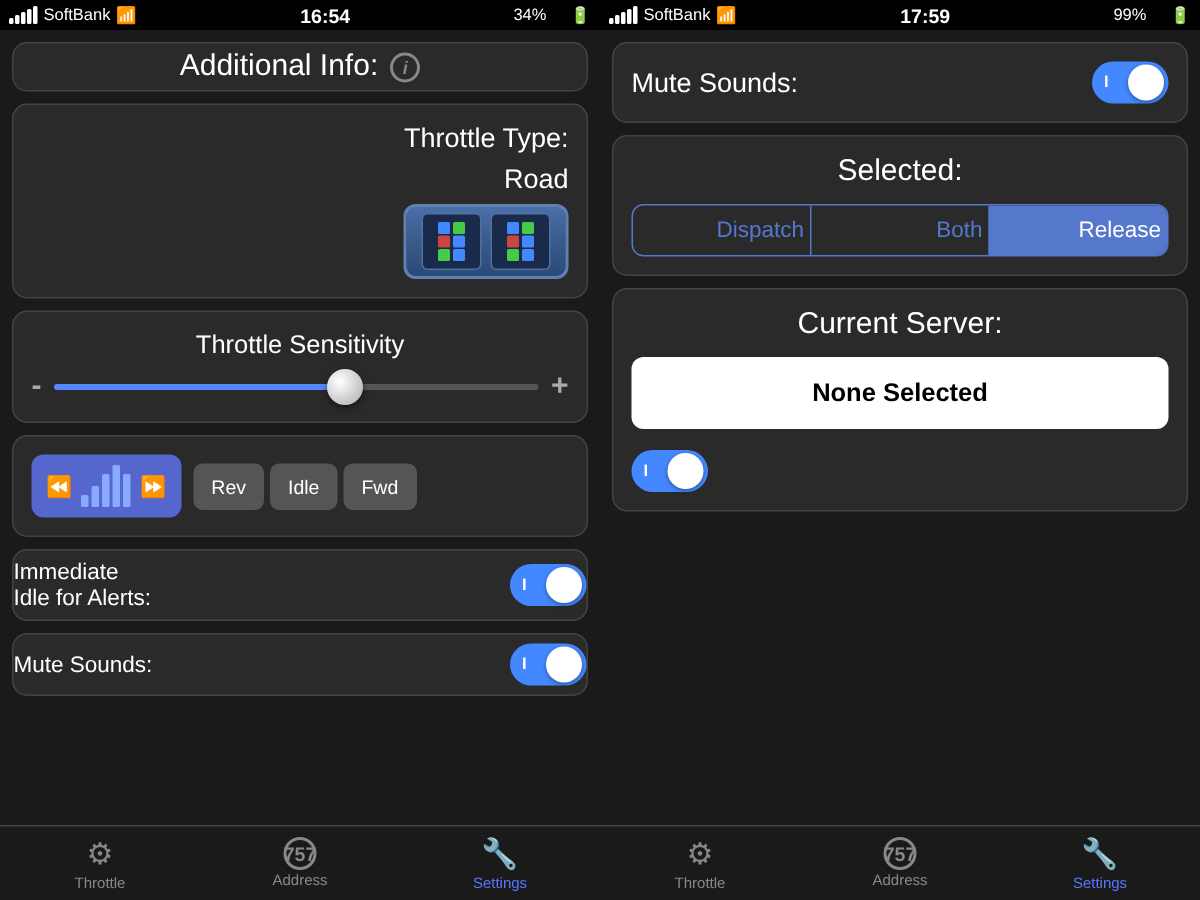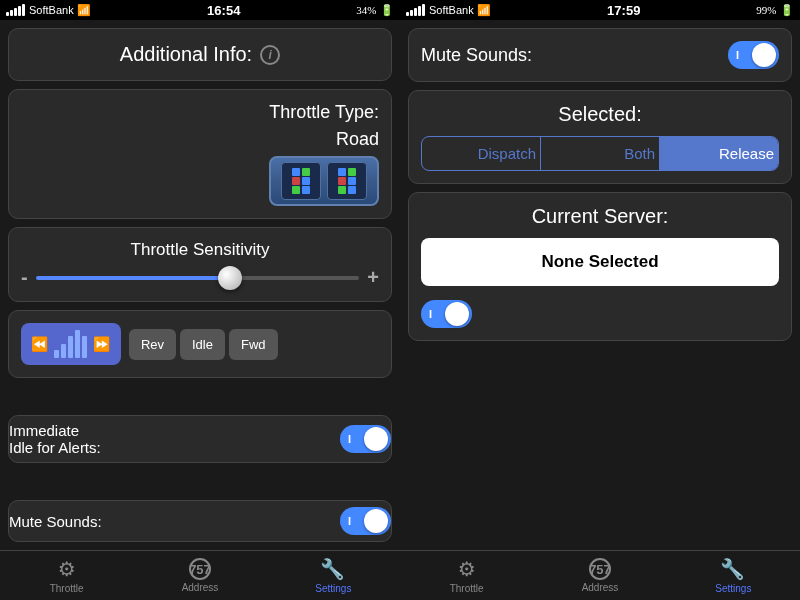--- a/index.html
+++ b/index.html
@@ -43,22 +43,21 @@
       flex-shrink: 0;
     }
     .status-bar-left {
       display: flex;
       align-items: center;
       gap: 4px;
     }
     .status-bar-right {
       display: flex;
       align-items: center;
-      gap: 4px;
-      font-family: Liberation Serif, serif;
+      gap: 16px;
     }
     .status-signal {
       display: flex;
       align-items: flex-end;
       gap: 1px;
       height: 12px;
     }
     .signal-bar {
       width: 3px;
       background: #fff;
@@ -82,21 +81,21 @@
       padding: 12px;
       border: 1px solid #444;
     }
 
     
     .additional-info-card {
       display: flex;
       align-items: center;
       justify-content: center;
       gap: 8px;
-      padding: 14px 12px;
+      padding: 4px 12px;
     }
     .additional-info-title {
       color: #fff;
       font-size: 20px;
       font-weight: 300;
     }
     .info-icon {
       width: 20px;
       height: 20px;
       border: 2px solid #888;
@@ -252,21 +251,20 @@
       font-size: 13px;
       cursor: pointer;
     }
 
     
     .toggle-row {
       display: flex;
       align-items: center;
       justify-content: space-between;
       padding: 6px 0;
-      margin-top: 29px;
     }
     .toggle-label {
       color: #fff;
       font-size: 15px;
       font-weight: 300;
     }
     .toggle-switch {
       width: 51px;
       height: 28px;
       background: #4488ff;

